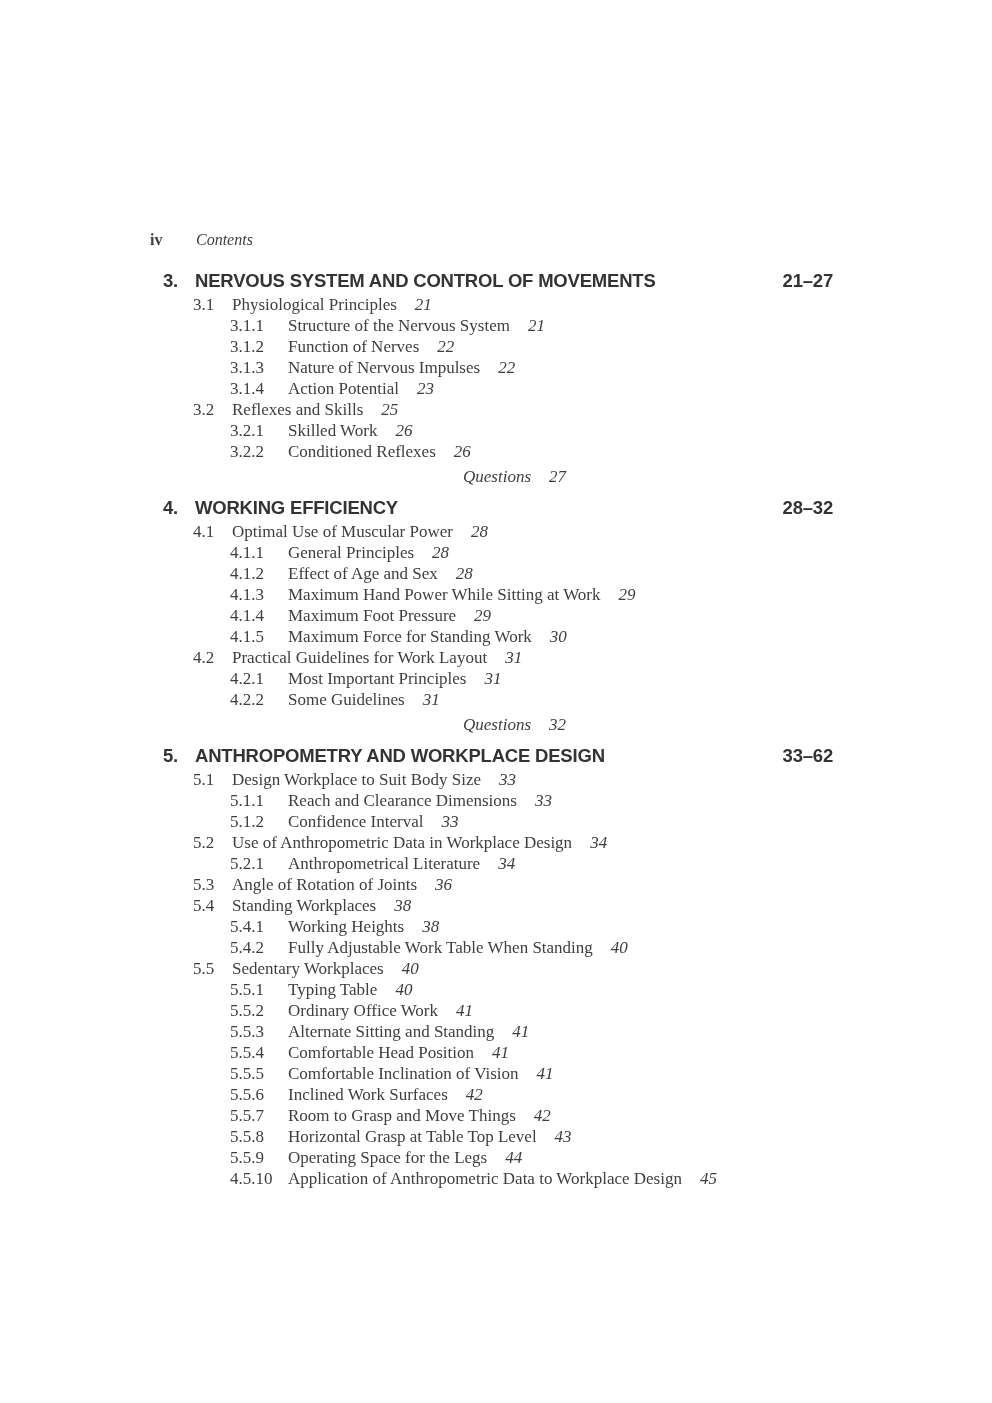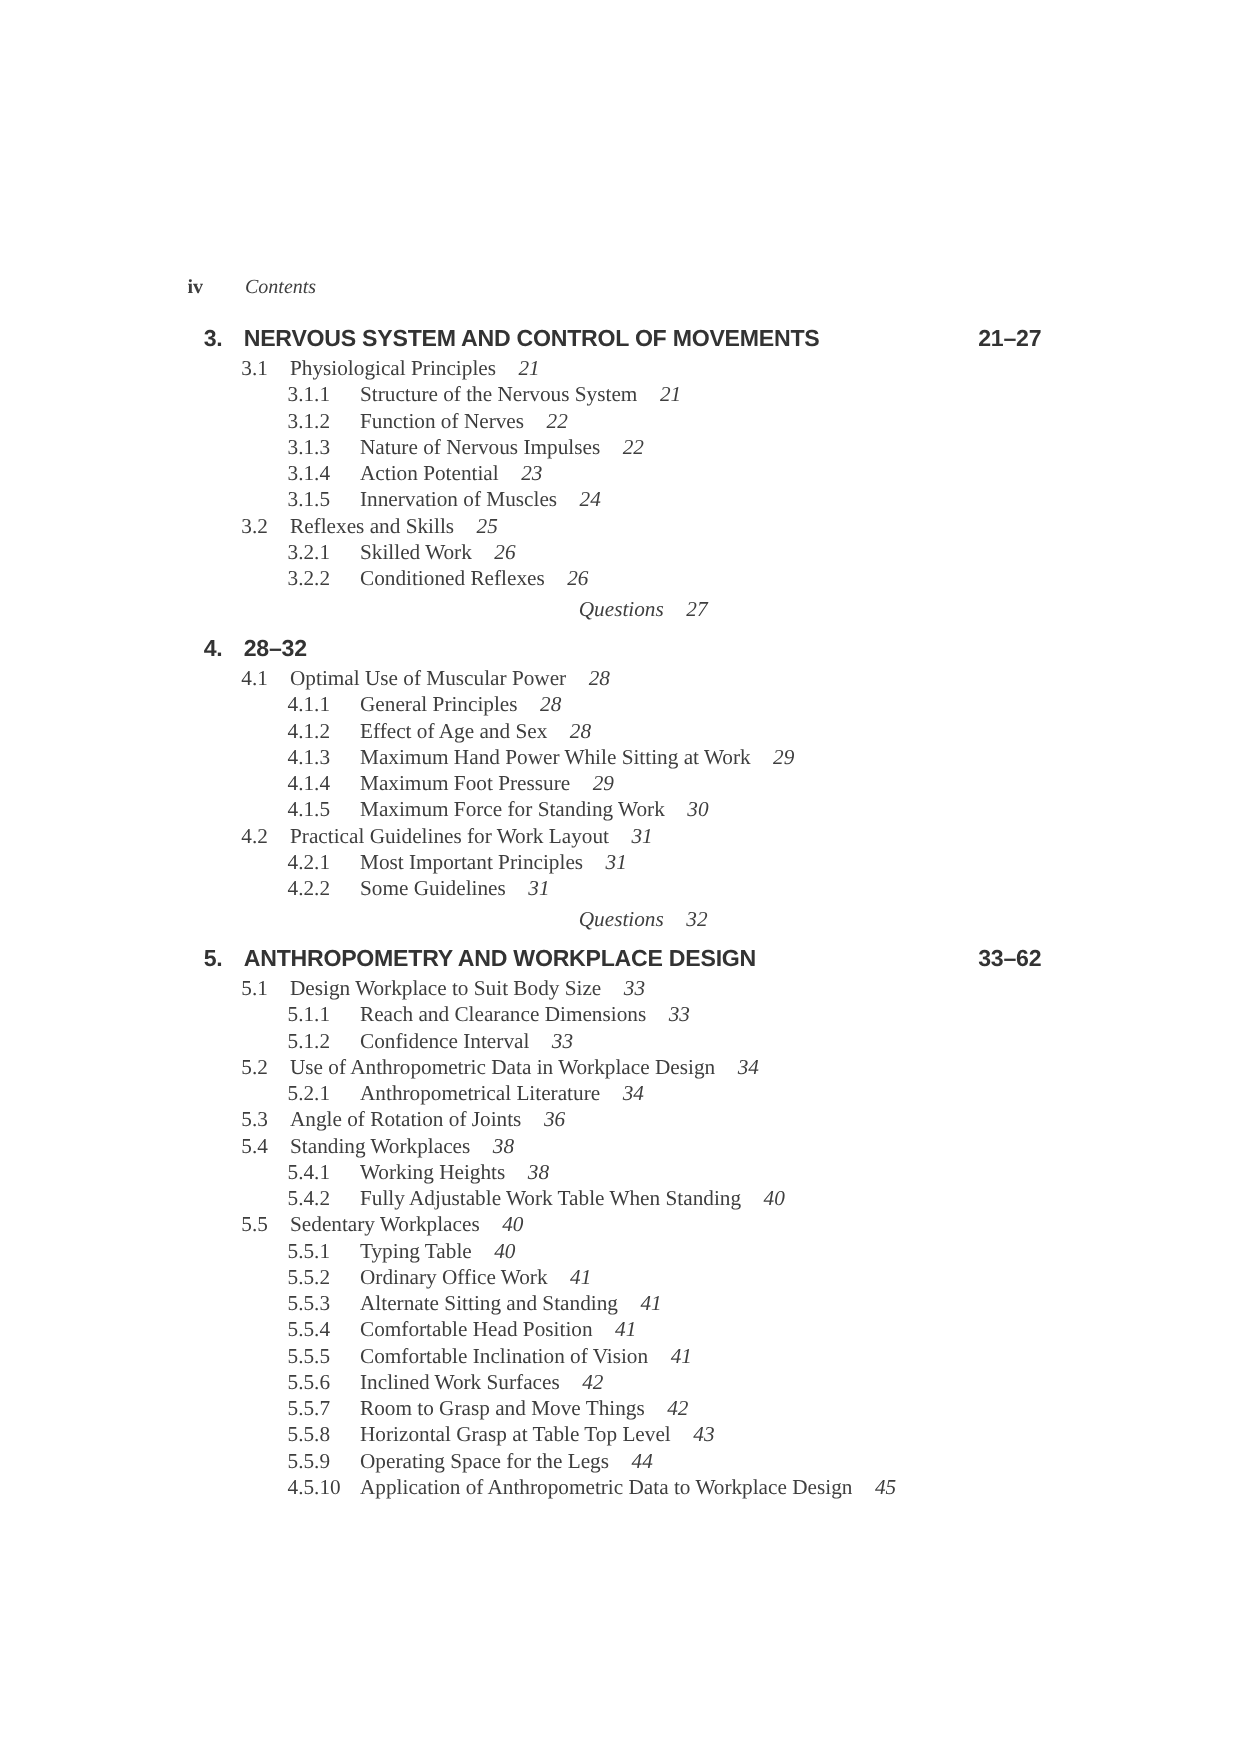--- a/index.html
+++ b/index.html
@@ -6,21 +6,21 @@
   body {
     width: 992px; height: 1403px;
     background: #ffffff;
     font-family: "Liberation Serif", serif;
     color: #3e3e3e;
     position: relative;
     overflow: hidden;
   }
   .page {
     position: absolute;
-    left: 150px; top: 221px;
+    left: 150px; top: 231px;
     width: 683px;
   }
   .page-header { font-size: 16px; line-height: 18px; }
   .folio { font-weight: bold; display: inline-block; width: 46px; }
   .running-head { font-style: italic; }
   .toc { margin-top: 20px; }
   .chapter { margin-bottom: 9px; }
   .chapter-heading {
     display: flex; align-items: baseline;
     padding-left: 13px;
@@ -56,29 +56,29 @@
         <div class="chapter-heading">
           <span class="ch-num">3.</span>
           <span class="ch-title">NERVOUS SYSTEM AND CONTROL OF MOVEMENTS</span>
           <span class="ch-pages">21–27</span>
         </div>
         <div class="entry l1"><span class="num">3.1</span><span class="title">Physiological Principles</span><span class="pg">21</span></div>
         <div class="entry l2"><span class="num">3.1.1</span><span class="title">Structure of the Nervous System</span><span class="pg">21</span></div>
         <div class="entry l2"><span class="num">3.1.2</span><span class="title">Function of Nerves</span><span class="pg">22</span></div>
         <div class="entry l2"><span class="num">3.1.3</span><span class="title">Nature of Nervous Impulses</span><span class="pg">22</span></div>
         <div class="entry l2"><span class="num">3.1.4</span><span class="title">Action Potential</span><span class="pg">23</span></div>
-        <div class="entry l2"><span class="num">3.1.5</span><span class="title">Innervation of Muscles</span><span class="pg">24</span></div>
         <div class="entry l1"><span class="num">3.2</span><span class="title">Reflexes and Skills</span><span class="pg">25</span></div>
         <div class="entry l2"><span class="num">3.2.1</span><span class="title">Skilled Work</span><span class="pg">26</span></div>
         <div class="entry l2"><span class="num">3.2.2</span><span class="title">Conditioned Reflexes</span><span class="pg">26</span></div>
         <div class="entry questions"><span class="q-title">Questions</span><span class="pg">27</span></div>
       </section>
       <section class="chapter">
         <div class="chapter-heading">
           <span class="ch-num">4.</span>
+          <span class="ch-title">WORKING EFFICIENCY</span>
           <span class="ch-pages">28–32</span>
         </div>
         <div class="entry l1"><span class="num">4.1</span><span class="title">Optimal Use of Muscular Power</span><span class="pg">28</span></div>
         <div class="entry l2"><span class="num">4.1.1</span><span class="title">General Principles</span><span class="pg">28</span></div>
         <div class="entry l2"><span class="num">4.1.2</span><span class="title">Effect of Age and Sex</span><span class="pg">28</span></div>
         <div class="entry l2"><span class="num">4.1.3</span><span class="title">Maximum Hand Power While Sitting at Work</span><span class="pg">29</span></div>
         <div class="entry l2"><span class="num">4.1.4</span><span class="title">Maximum Foot Pressure</span><span class="pg">29</span></div>
         <div class="entry l2"><span class="num">4.1.5</span><span class="title">Maximum Force for Standing Work</span><span class="pg">30</span></div>
         <div class="entry l1"><span class="num">4.2</span><span class="title">Practical Guidelines for Work Layout</span><span class="pg">31</span></div>
         <div class="entry l2"><span class="num">4.2.1</span><span class="title">Most Important Principles</span><span class="pg">31</span></div>

